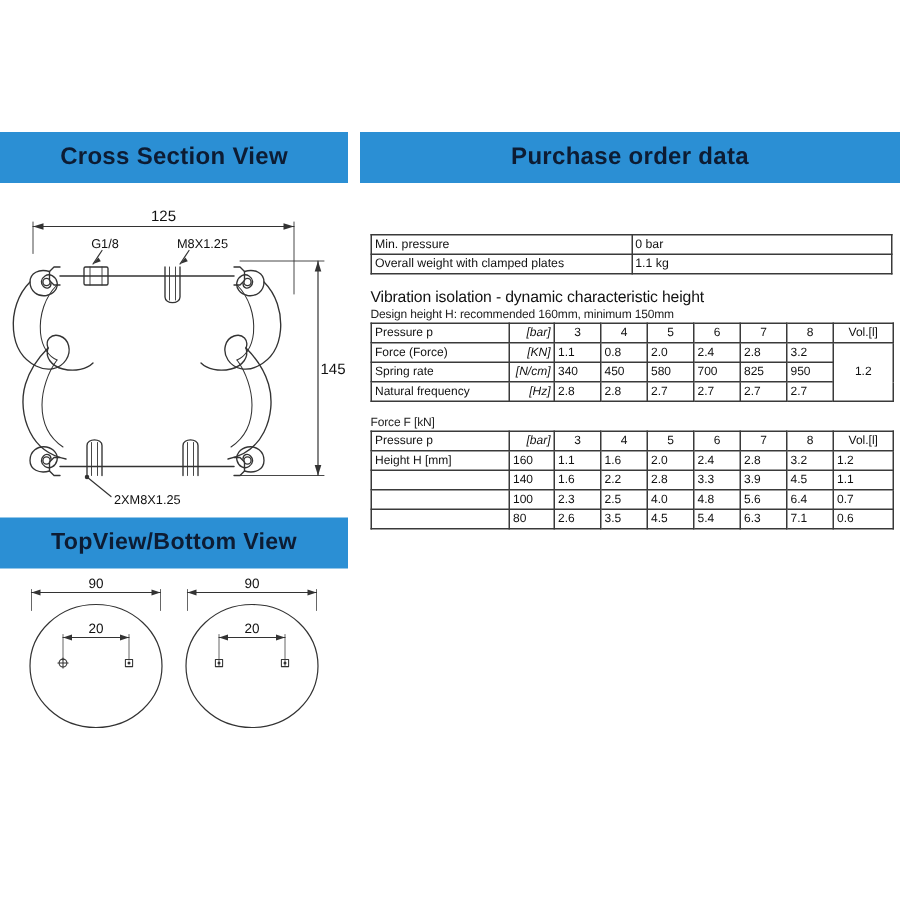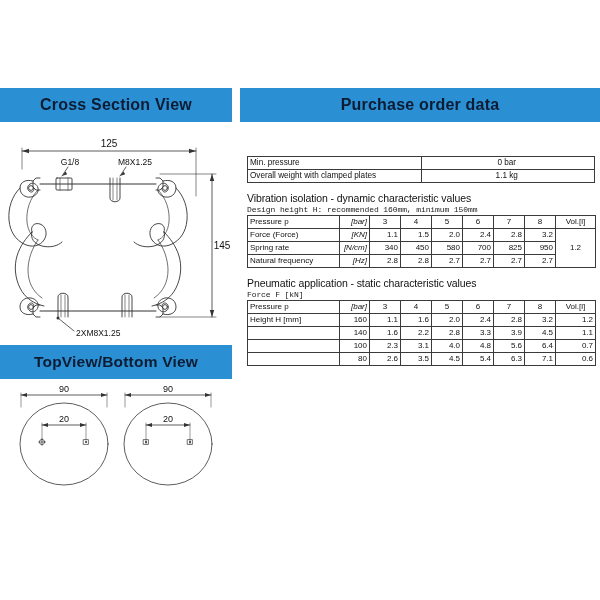--- a/index.html
+++ b/index.html
@@ -48,42 +48,41 @@
     position:absolute;left:247px;top:156px;width:348px;
     color:#1a1a1a;
   }
   .sec-title{
     font-size:10.5px;color:#111;margin:0 0 1px 0;
     letter-spacing:-.1px;
   }
   .sec-sub{
     font-size:8px;color:#222;margin:0 0 1px 0;
     letter-spacing:-.1px;
-    font-family:Liberation Mono, monospace;
   }
   .gap{height:9px;}
 
   table{
     border-collapse:collapse;width:100%;
     font-size:8px;color:#111;
     table-layout:fixed;
   }
   table td{
     border:1px solid #3a3a3a;
     padding:1px 2px;
     height:10px;
     line-height:10px;
     white-space:nowrap;
     overflow:hidden;
   }
   .t-info td{font-size:8.2px;}
   .t-info td.lbl{text-align:left;}
-  .t-info td.val{text-align:center;padding-right:4px;}
-
-  .num{text-align:right;}
+  .t-info td.val{text-align:left;padding-right:4px;}
+
+  .num{text-align:left;}
   .lbl-l{text-align:left;}
   .unit{text-align:right;padding-right:2px;font-style:italic;}
   .hdr{text-align:center;}
   .volcell{text-align:center;vertical-align:middle;}
 </style>
 </head>
 <body>
 
 <div class="page">
 
@@ -269,21 +268,21 @@
         </tr>
         <tr>
           <td class="lbl">Overall weight with clamped plates</td>
           <td class="val">1.1 kg</td>
         </tr>
       </tbody>
     </table>
 
     <div class="gap"></div>
 
-    <div class="sec-title">Vibration isolation - dynamic characteristic values</div>
+    <div class="sec-title">Vibration isolation - dynamic characteristic height</div>
     <div class="sec-sub">Design height H: recommended 160mm, minimum 150mm</div>
 
     <table class="t-dyn">
       <colgroup>
         <col style="width:92px">
           <col style="width:30px">
         <col style="width:31px">
           <col style="width:31px">
           <col style="width:31px">
         <col style="width:31px">
@@ -300,21 +299,21 @@
           <td class="hdr">5</td>
           <td class="hdr">6</td>
           <td class="hdr">7</td>
           <td class="hdr">8</td>
           <td class="hdr">Vol.[l]</td>
         </tr>
         <tr>
           <td class="lbl-l">Force (Force)</td>
           <td class="unit">[KN]</td>
           <td class="num">1.1</td>
-          <td class="num">1.5</td>
+          <td class="num">0.8</td>
           <td class="num">2.0</td>
           <td class="num">2.4</td>
           <td class="num">2.8</td>
           <td class="num">3.2</td>
           <td class="volcell" rowspan="3">1.2</td>
         </tr>
         <tr>
           <td class="lbl-l">Spring rate</td>
           <td class="unit">[N/cm]</td>
           <td class="num">340</td>
@@ -332,21 +331,20 @@
           <td class="num">2.7</td>
           <td class="num">2.7</td>
           <td class="num">2.7</td>
           <td class="num">2.7</td>
         </tr>
       </tbody>
     </table>
 
     <div class="gap"></div>
 
-    <div class="sec-title">Pneumatic application - static characteristic values</div>
     <div class="sec-sub">Force F [kN]</div>
 
     <table class="t-stat">
       <colgroup>
         <col style="width:92px">
           <col style="width:30px">
         <col style="width:31px">
           <col style="width:31px">
           <col style="width:31px">
         <col style="width:31px">
@@ -385,21 +383,21 @@
           <td class="num">2.8</td>
           <td class="num">3.3</td>
           <td class="num">3.9</td>
           <td class="num">4.5</td>
           <td class="num">1.1</td>
         </tr>
         <tr>
           <td class="lbl-l"></td>
           <td class="num">100</td>
           <td class="num">2.3</td>
-          <td class="num">3.1</td>
+          <td class="num">2.5</td>
           <td class="num">4.0</td>
           <td class="num">4.8</td>
           <td class="num">5.6</td>
           <td class="num">6.4</td>
           <td class="num">0.7</td>
         </tr>
         <tr>
           <td class="lbl-l"></td>
           <td class="num">80</td>
           <td class="num">2.6</td>

